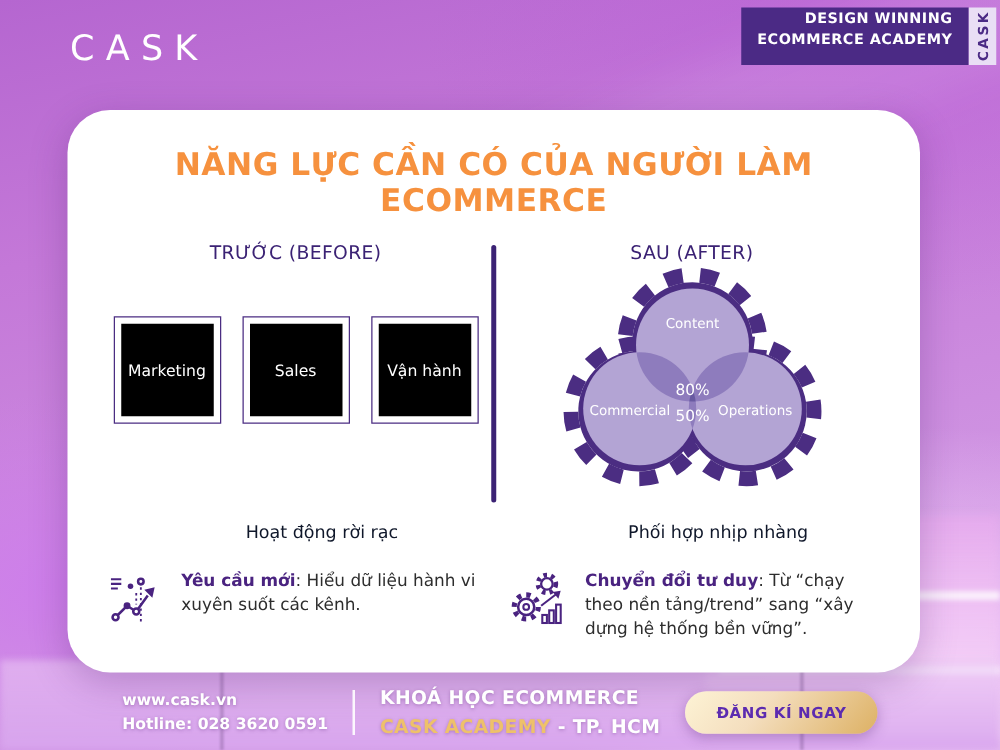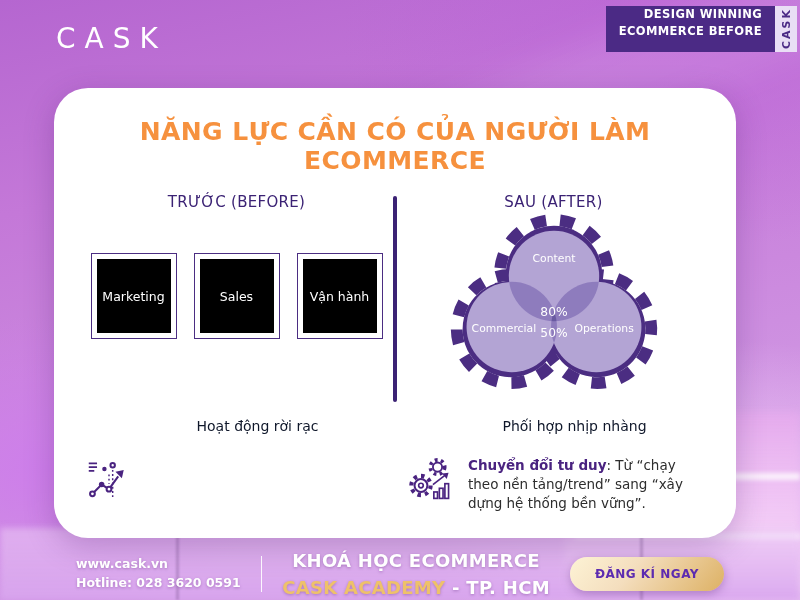--- a/index.html
+++ b/index.html
@@ -61,22 +61,22 @@
   .note-icon { flex:0 0 46px; }
   .note-text { font-size:13.5px; line-height:1.42; color:#2d2d2d; max-width:252px; padding-top:2px; }
   .note-label { font-weight:700; color:#4a2380; }
 
   
   .footer { position:absolute; left:0; top:547px; width:100%;
     display:flex; justify-content:center; align-items:center; gap:20px; }
   .contact { color:#fff; font-size:12.5px; font-weight:600; line-height:1.5;
     text-shadow:0 1px 3px rgba(80,30,110,.35); }
   .vline { width:1.5px; height:36px; background:rgba(255,255,255,.9); }
-  .course { font-size:18px; font-weight:800; color:#fff; line-height:1.5;
-    letter-spacing:.3px; text-align:center; text-shadow:0 1px 3px rgba(80,30,110,.35); }
+  .course { font-size:15px; font-weight:800; color:#fff; line-height:1.5;
+    letter-spacing:.3px; text-shadow:0 1px 3px rgba(80,30,110,.35); }
   .course .brand { color:#eec16a; }
   .cta { background:linear-gradient(130deg,#fdf3d5 0%,#f4debe 40%,#ddb164 100%);
     color:#5c2bb0; font-weight:800; font-size:12px; padding:10px 25px; border-radius:22px;
     border:none; letter-spacing:.5px; box-shadow:0 3px 10px rgba(90,40,120,.35); cursor:pointer;
     font-family:"DejaVu Sans","Liberation Sans",sans-serif; }
 </style>
 </head>
 <body>
 
 <div class="bg">
@@ -86,21 +86,21 @@
   <div class="slat" style="bottom:120px;"></div>
   <div class="floor"></div>
   <div class="pole" style="left:176px; top:525px; height:75px;"></div>
   <div class="pole" style="left:640px; top:525px; height:75px;"></div>
 </div>
 
 <div class="logo">CASK</div>
 <div class="badge-wrap">
   <div class="badge">
     <span>DESIGN WINNING</span>
-    <span>ECOMMERCE BEFORE</span>
+    <span>ECOMMERCE ACADEMY</span>
   </div>
   <div class="badge-tab">
     <span>CASK</span>
   </div>
 </div>
 
 <div class="card">
   <div class="title">NĂNG LỰC CẦN CÓ CỦA NGƯỜI LÀM ECOMMERCE</div>
 
   <div class="columns">
@@ -178,20 +178,23 @@
         <path d="M7 40 L17 30 L25 35 L35 21"></path>
         <path d="M41 14 L32 16 L39 23 Z" fill="#4a2380" stroke="none"></path>
         <circle cx="7" cy="40" r="2.6" fill="#ffffff"></circle>
         <circle cx="17" cy="30" r="3" fill="#4a2380" stroke="none"></circle>
         <circle cx="25" cy="35" r="2.6" fill="#ffffff"></circle>
         <circle cx="20" cy="13" r="2.4" fill="#4a2380" stroke="none"></circle>
         <circle cx="29" cy="9" r="2.4" fill="#ffffff"></circle>
         <path d="M25 19 V29" stroke-dasharray="2 2.6" stroke-width="1.6"></path>
         <path d="M29 14 V44" stroke-dasharray="2 2.6" stroke-width="1.6"></path>
       </svg>
+      <div class="note-text">
+        <span class="note-label">Yêu cầu mới</span><span>: Hiểu dữ liệu hành vi xuyên suốt các kênh.</span>
+      </div>
     </div>
     <div class="note">
       <svg class="note-icon" viewBox="0 0 50 50" width="46" height="52" fill="none" stroke="#4a2380" stroke-width="2.2">
         <circle cx="13" cy="31" r="7"></circle>
         <circle cx="13" cy="31" r="10.5" stroke-width="4.5" stroke-dasharray="3.8 4.4"></circle>
         <circle cx="13" cy="31" r="2.5" stroke-width="1.8"></circle>
         <circle cx="31" cy="11" r="5" stroke-width="2"></circle>
         <circle cx="31" cy="11" r="7.8" stroke-width="4" stroke-dasharray="3.1 3.6"></circle>
         <rect x="27" y="38" width="4" height="7" stroke-width="1.8"></rect>
         <rect x="33" y="34" width="4" height="11" stroke-width="1.8"></rect>

